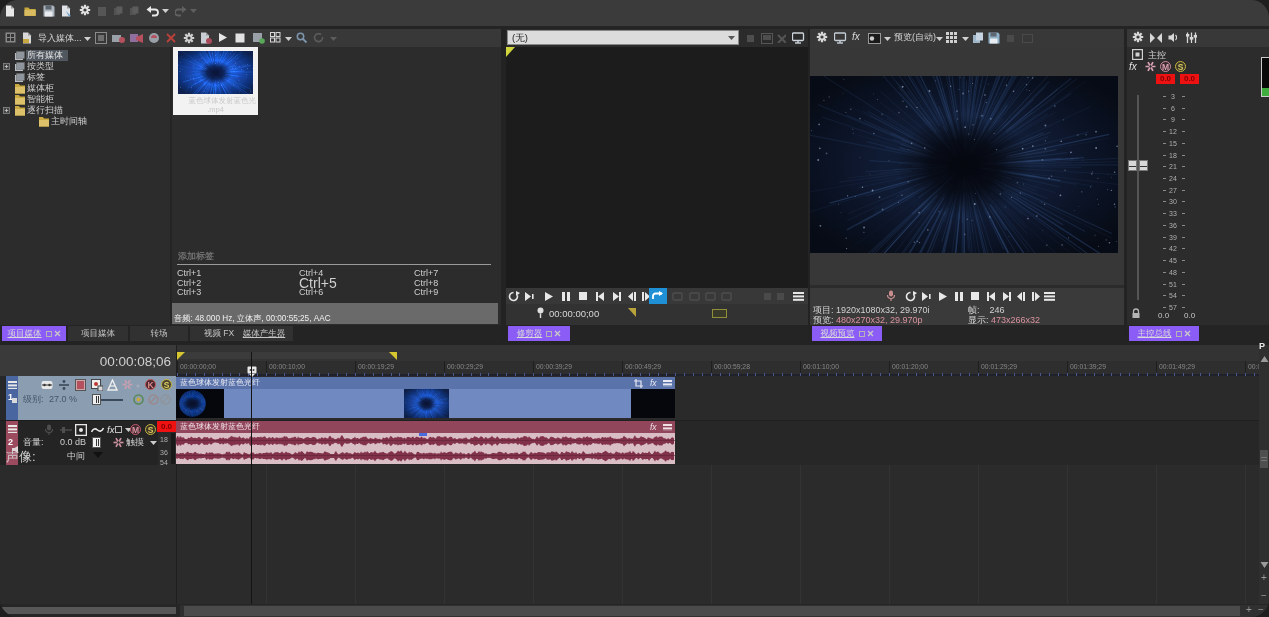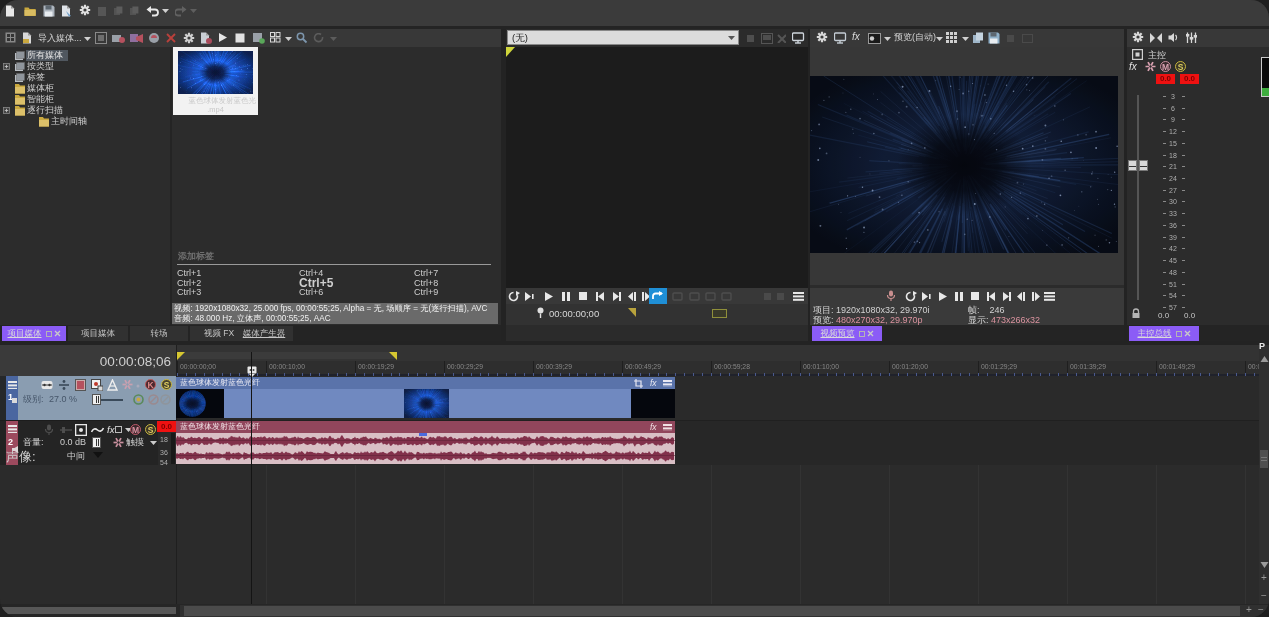--- a/index.html
+++ b/index.html
@@ -658,27 +658,26 @@
       <use href="#burst"></use>
     </svg>
 <div style="position:absolute;left:175px;top:96px;font-size:7.5px;line-height:9.5px;color:#c9c9c9;white-space:nowrap;width:81px;text-align:right;">蓝色球体发射蓝色光</div>
 <div style="position:absolute;left:175px;top:105px;font-size:7.5px;line-height:9.5px;color:#c9c9c9;white-space:nowrap;width:81px;text-align:center;">.mp4</div>
 <div style="position:absolute;left:178px;top:251px;font-size:9px;line-height:11px;color:#6e6e6e;white-space:nowrap;font-weight:bold;">添加标签</div>
 <div class="" style="position:absolute;left:177px;top:264px;width:314px;height:1px;background:#9a9a9a;"></div>
 <div style="position:absolute;left:177px;top:268.0px;font-size:9px;line-height:11px;color:#cfcfcf;white-space:nowrap;">Ctrl+1</div>
 <div style="position:absolute;left:299px;top:268.0px;font-size:9px;line-height:11px;color:#cfcfcf;white-space:nowrap;">Ctrl+4</div>
 <div style="position:absolute;left:414px;top:268.0px;font-size:9px;line-height:11px;color:#cfcfcf;white-space:nowrap;">Ctrl+7</div>
 <div style="position:absolute;left:177px;top:277.5px;font-size:9px;line-height:11px;color:#cfcfcf;white-space:nowrap;">Ctrl+2</div>
-<div style="position:absolute;left:299px;top:277.5px;font-size:12px;line-height:11px;color:#cfcfcf;white-space:nowrap;font-weight:bold;">Ctrl+5</div>
+<div style="position:absolute;left:299px;top:277.5px;font-size:14px;line-height:11px;color:#cfcfcf;white-space:nowrap;">Ctrl+5</div>
 <div style="position:absolute;left:414px;top:277.5px;font-size:9px;line-height:11px;color:#cfcfcf;white-space:nowrap;">Ctrl+8</div>
 <div style="position:absolute;left:177px;top:287.0px;font-size:9px;line-height:11px;color:#cfcfcf;white-space:nowrap;">Ctrl+3</div>
 <div style="position:absolute;left:299px;top:287.0px;font-size:9px;line-height:11px;color:#cfcfcf;white-space:nowrap;">Ctrl+6</div>
 <div style="position:absolute;left:414px;top:287.0px;font-size:9px;line-height:11px;color:#cfcfcf;white-space:nowrap;">Ctrl+9</div>
 <div class="" style="position:absolute;left:172px;top:303px;width:326px;height:21px;background:#6a6a6a;"></div>
-<div style="position:absolute;left:174px;top:304px;font-size:8.2px;line-height:10.2px;color:#f0f0f0;white-space:nowrap;">视频: 1920x1080x32, 25.000 fps, 00:00:55;25, Alpha = 无, 场顺序 = 无(逐行扫描), AVC</div>
 <div style="position:absolute;left:174px;top:314px;font-size:8.2px;line-height:10.2px;color:#f0f0f0;white-space:nowrap;">音频: 48.000 Hz, 立体声, 00:00:55;25, AAC</div>
 <div class="" style="position:absolute;left:0px;top:325px;width:501px;height:16px;background:#242424;">
       <div class="tab tabact" style="left:2px;width:64px;">项目媒体<span style="display:inline-block;width:6px;height:6px;border:1px solid #b5b5b5;margin:0 2px 0 4px;vertical-align:middle"></span><svg width="7" height="7" viewBox="0 0 7 7" style="vertical-align:middle">
           <path d="M1 1 L6 6 M6 1 L1 6" stroke="#c9c9c9" stroke-width="1.3"></path>
         </svg></div>
       <div class="tab" style="left:68px;width:60px;">项目媒体</div>
       <div class="tab" style="left:130px;width:58px;">转场</div>
       <div class="tab" style="left:190px;width:58px;">视频 FX</div>
       <div class="tab" style="left:235px;width:58px;text-decoration:underline;">媒体产生器</div>
     </div>
@@ -776,20 +775,25 @@
 <div class="" style="position:absolute;left:506px;top:304px;width:302px;height:21px;background:#323232;"></div>
 <svg style="position:absolute;left:536px;top:307px;" width="9" height="12" viewBox="0 0 9 12">
       <circle cx="4.5" cy="3.5" r="3" fill="#e0e0e0"></circle>
       <line x1="4.5" y1="6.5" x2="4.5" y2="11" stroke="#e0e0e0" stroke-width="1.4"></line>
     </svg>
 <div style="position:absolute;left:549px;top:308px;font-size:9.5px;line-height:11.5px;color:#d8d8d8;white-space:nowrap;">00:00:00;00</div>
 <svg style="position:absolute;left:628px;top:308px;" width="8" height="9" viewBox="0 0 8 9">
       <polygon points="0,0 8,0 8,9" fill="#b8a23c"></polygon>
     </svg>
 <div class="" style="position:absolute;left:712px;top:309px;width:15px;height:9px;border:1.5px solid #8f8f3a;background:#3a3a2a;"></div>
+<div class="" style="position:absolute;left:506px;top:325px;width:302px;height:16px;background:#242424;">
+      <div class="tab tabact" style="left:2px;width:62px;">修剪器<span style="display:inline-block;width:6px;height:6px;border:1px solid #b5b5b5;margin:0 2px 0 4px;vertical-align:middle"></span><svg width="7" height="7" viewBox="0 0 7 7" style="vertical-align:middle">
+          <path d="M1 1 L6 6 M6 1 L1 6" stroke="#c9c9c9" stroke-width="1.3"></path>
+        </svg></div>
+    </div>
 <div class="" style="position:absolute;left:808px;top:29px;width:2px;height:312px;background:#232323;"></div>
 <div class="" style="position:absolute;left:810px;top:29px;width:314px;height:312px;background:#2b2b2b;"></div>
 <div class="" style="position:absolute;left:810px;top:47px;width:314px;height:238px;background:#373737;"></div>
 <div class="" style="position:absolute;left:810px;top:29px;width:314px;height:18px;background:#383838;"></div>
 <svg style="position:absolute;left:816px;top:31px;" width="12" height="13" viewBox="0 0 12 13">
       <line x1="6" y1="6" x2="11.2" y2="6.0" stroke="#d8d8d8" stroke-width="2.2"></line>
       <line x1="6" y1="6" x2="9.67841899966944" y2="9.675490941747903" stroke="#d8d8d8" stroke-width="2.2"></line>
       <line x1="6" y1="6" x2="6.004140898895813" y2="11.19999835124554" stroke="#d8d8d8" stroke-width="2.2"></line>
       <line x1="6" y1="6" x2="2.3274394469359727" y2="9.681344724971847" stroke="#d8d8d8" stroke-width="2.2"></line>
       <line x1="6" y1="6" x2="0.8000065950167947" y2="6.008281795165732" stroke="#d8d8d8" stroke-width="2.2"></line>

